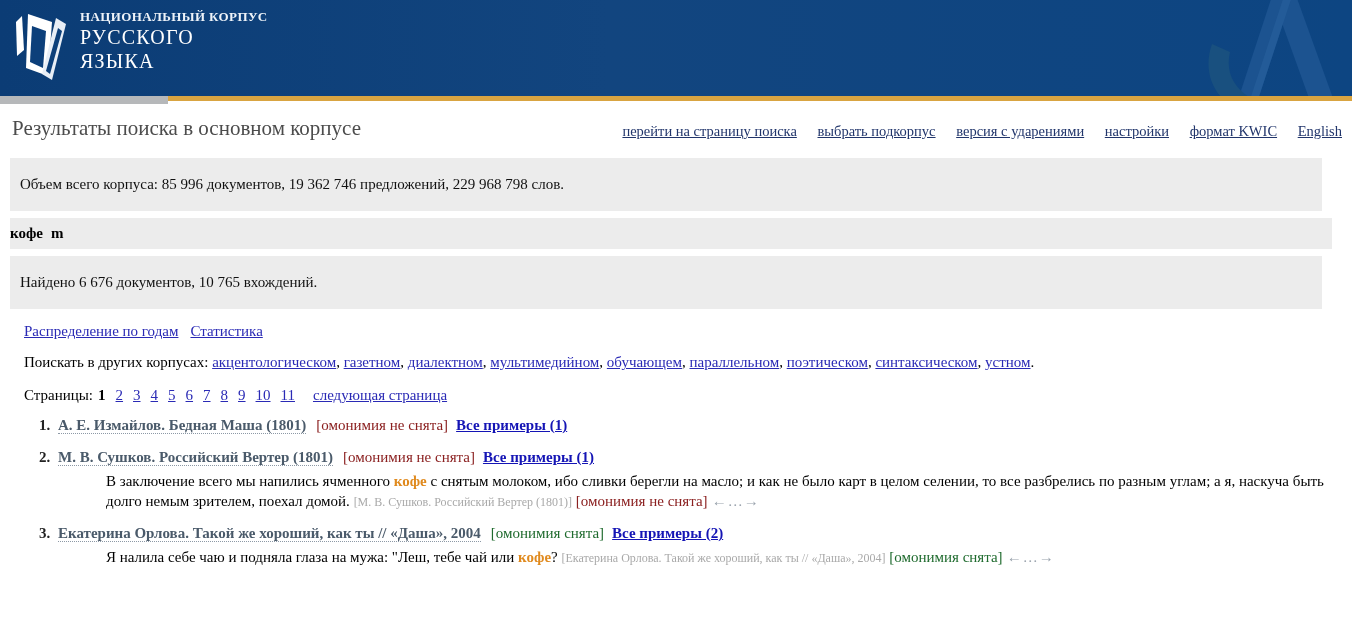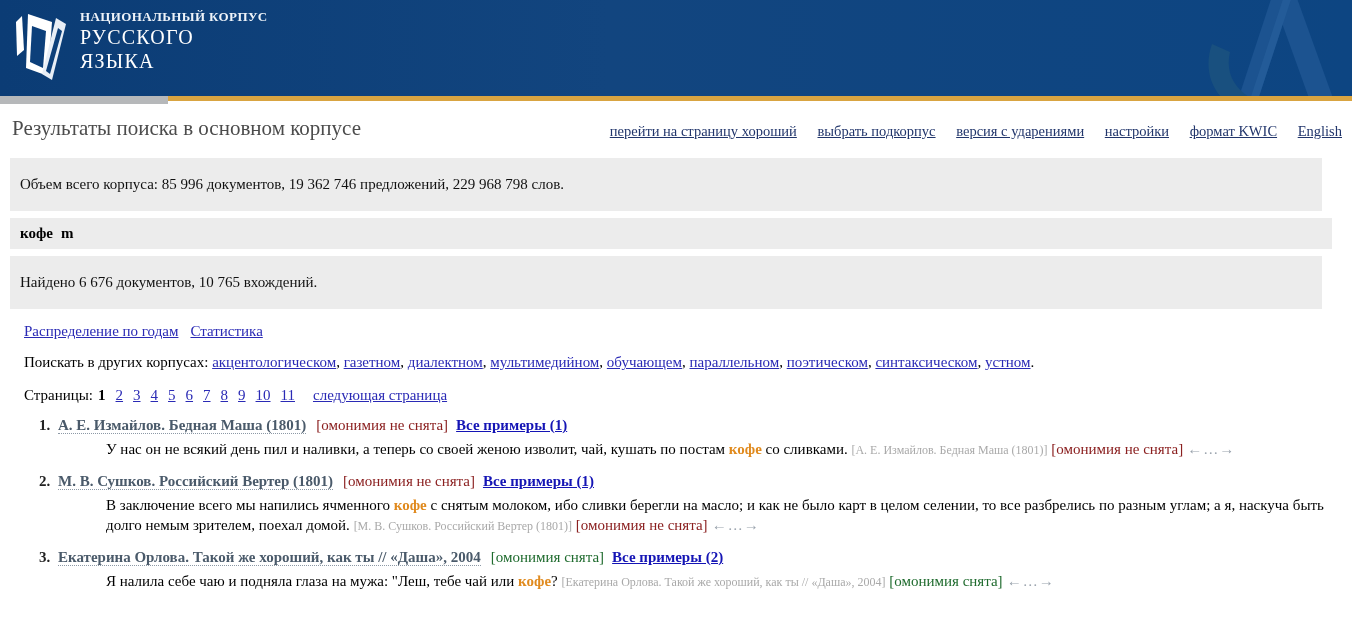--- a/index.html
+++ b/index.html
@@ -128,21 +128,21 @@
     background: #ececec;
     padding: 18px 10px;
     font-size: 15px;
     color: #111;
     margin-bottom: 7px;
     width: 1312px;
     box-sizing: border-box;
   }
   .querybar {
     background: #ececec;
-    padding: 7px 10px;
+    padding: 7px 0;
     font-size: 15px;
     font-weight: bold;
     color: #000;
     margin-bottom: 7px;
     width: 1322px;
     box-sizing: border-box;
   }
   .querybar .gram { margin-left: 8px; }
 
   
@@ -268,21 +268,21 @@
 </div>
 
 <div class="header-rule">
   <div class="gray-seg"></div>
   <div class="gold-seg"></div>
 </div>
 
 <div class="title-row">
   <div class="page-title">Результаты поиска в основном корпусе</div>
   <div class="toplinks">
-    <a href="#">перейти на страницу хороший</a>
+    <a href="#">перейти на страницу поиска</a>
     <a href="#">выбрать подкорпус</a>
     <a href="#">версия с ударениями</a>
     <a href="#">настройки</a>
     <a href="#">формат KWIC</a>
     <a href="#">English</a>
   </div>
 </div>
 
 <div class="wrap">
 
@@ -314,21 +314,20 @@
   <div class="pages">
     <span>Страницы:</span><span class="cur">1</span><a href="#">2</a><a href="#">3</a><a href="#">4</a><a href="#">5</a><a href="#">6</a><a href="#">7</a><a href="#">8</a><a href="#">9</a><a href="#">10</a><a href="#">11</a><a href="#" class="nextpage">следующая страница</a>
   </div>
 
   <ol class="results">
 
     <li>
       <div class="doc-head">
         <a href="#" class="doc-title">А. Е. Измайлов. Бедная Маша (1801)</a><span class="tag-amb">[омонимия не снята]</span><a href="#" class="all-examples">Все примеры (1)</a>
       </div>
-      <div class="snippet"><span>У нас он не всякий день пил и наливки, а теперь со своей женою изволит, чай, кушать по постам </span><span class="kw">кофе</span><span> со сливками.</span> <span class="src">[А. Е. Измайлов. Бедная Маша (1801)]</span> <span class="tag-amb-inline">[омонимия не снята]</span><span class="arrows">←…→</span></div>
     </li>
 
     <li>
       <div class="doc-head">
         <a href="#" class="doc-title">М. В. Сушков. Российский Вертер (1801)</a><span class="tag-amb">[омонимия не снята]</span><a href="#" class="all-examples">Все примеры (1)</a>
       </div>
       <div class="snippet"><span>В заключение всего мы напились ячменного </span><span class="kw">кофе</span><span> с снятым молоком, ибо сливки берегли на масло; и как не было карт в целом селении, то все разбрелись по разным углам; а я, наскуча быть долго немым зрителем, поехал домой.</span> <span class="src">[М. В. Сушков. Российский Вертер (1801)]</span> <span class="tag-amb-inline">[омонимия не снята]</span><span class="arrows">←…→</span></div>
     </li>
 
     <li>

